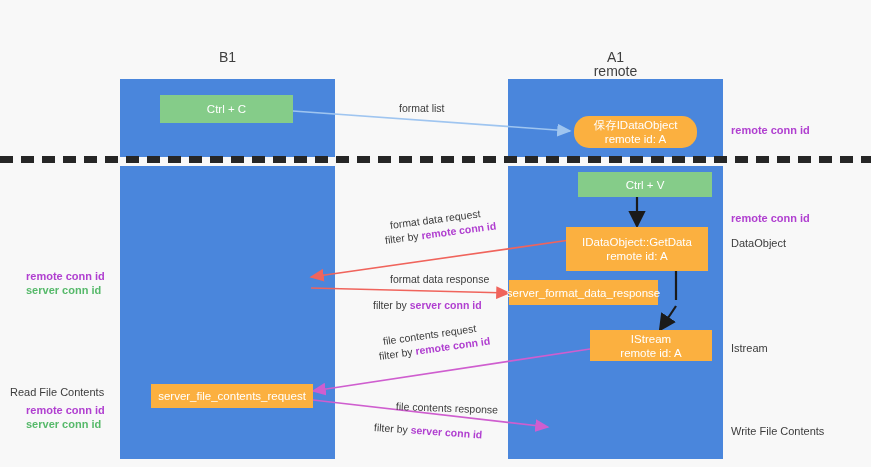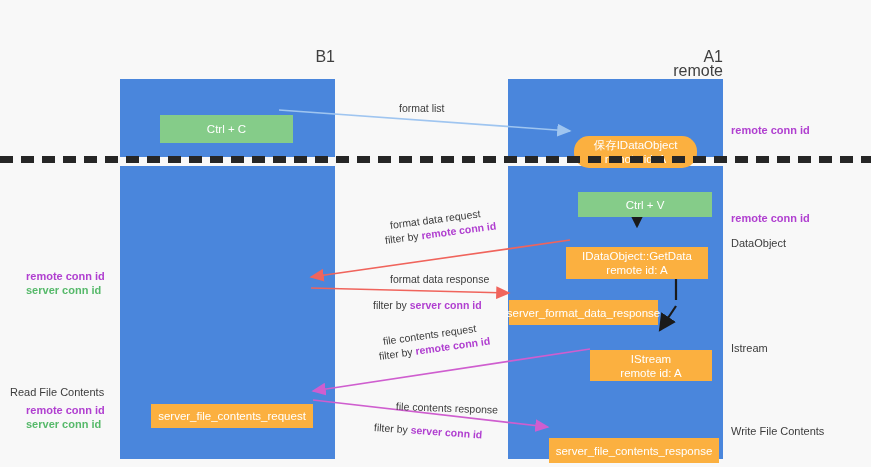--- a/index.html
+++ b/index.html
@@ -15,21 +15,21 @@
   #stage { position:absolute; inset:0; }
 
   
   .title {
     position:absolute; left:0; right:0; top:6px;
     text-align:center; font-size:15px; line-height:19px; color:#444;
   }
 
   
   .col-head {
-    position:absolute; text-align:right; font-size:16px;
+    position:absolute; text-align:center; font-size:14px;
     line-height:14px; color:#3f3f3f;
   }
   .col-head .l1 { display:block; }
   .col-head .l2 { display:block; }
 
   
   .lane { position:absolute; background:#4a86dc; }
   #lane-b1-top    { left:120px; width:215px; top:79px;  height:78px; }
   #lane-a1-top    { left:508px; width:215px; top:79px;  height:78px; }
   #lane-b1-bottom { left:120px; width:215px; top:166px; height:293px; }
@@ -40,21 +40,21 @@
     position:absolute; left:0; right:0; top:156px; height:7px;
     background: repeating-linear-gradient(to right,
        #262626 0px, #262626 13px, rgba(0,0,0,0) 13px, rgba(0,0,0,0) 21px);
   }
 
   
   .node {
     position:absolute; display:flex; flex-direction:column;
     align-items:center; justify-content:center;
     color:#ffffff; font-size:11.5px; line-height:14px;
-    text-align:right; padding:2px 6px;margin-top:20px;
+    text-align:right; padding:2px 6px;
   }
   .node.green  { background:#85cc89; }
   .node.orange { background:#fbb040; }
   .node .ln { display:block; white-space:nowrap; }
 
   
   .side { position:absolute; font-size:11px; line-height:14px; }
   .side .purple { color:#b03fd0; font-weight:bold; display:block; }
   .side .green  { color:#56b96a; font-weight:bold; display:block; }
   .side .plain  { color:#3c3c3c; display:block; }
@@ -125,42 +125,39 @@
 
   <div class="node orange" id="node-save-idataobject" style="left:574px;top:116px;width:123px;height:32px;border-radius:15px;">
     <span class="ln">保存IDataObject</span>
     <span class="ln">remote id: A</span>
   </div>
 
   <div class="node green" id="node-ctrl-v" style="left:578px;top:172px;width:134px;height:25px;">
     <span class="ln">Ctrl + V</span>
   </div>
 
-  <div class="node orange" id="node-getdata" style="left:566px;top:227px;width:142px;height:32px;">
+  <div class="node orange" id="node-getdata" style="left:566px;top:227px;width:142px;height:44px;">
     <span class="ln">IDataObject::GetData</span>
     <span class="ln">remote id: A</span>
   </div>
 
 
   <div class="node orange" id="node-fmt-res" style="left:509px;top:280px;width:149px;height:25px;">
     <span class="ln">server_format_data_response</span>
   </div>
 
   <div class="node orange" id="node-istream" style="left:590px;top:330px;width:122px;height:31px;">
     <span class="ln">IStream</span>
     <span class="ln">remote id: A</span>
   </div>
 
   <div class="node orange" id="node-file-req" style="left:151px;top:384px;width:162px;height:24px;">
     <span class="ln">server_file_contents_request</span>
   </div>
 
-  <div class="node orange" id="node-file-res" style="left:549px;top:418px;width:170px;height:25px;">
-    <span class="ln">server_file_contents_response</span>
-  </div>
 
   <div class="edgelabel" style="left:399px;top:101px;">format list</div>
 
   <div class="edgelabel" style="left:390px;top:218px;transform:rotate(-7.5deg);transform-origin:left center;">format data request</div>
   <div class="edgelabel" style="left:385px;top:233px;transform:rotate(-7.5deg);transform-origin:left center;">
     <span>filter by </span><span class="hl">remote conn id</span>
   </div>
 
   <div class="edgelabel" style="left:390px;top:272px;">format data response</div>
   <div class="edgelabel" style="left:373px;top:298px;">

